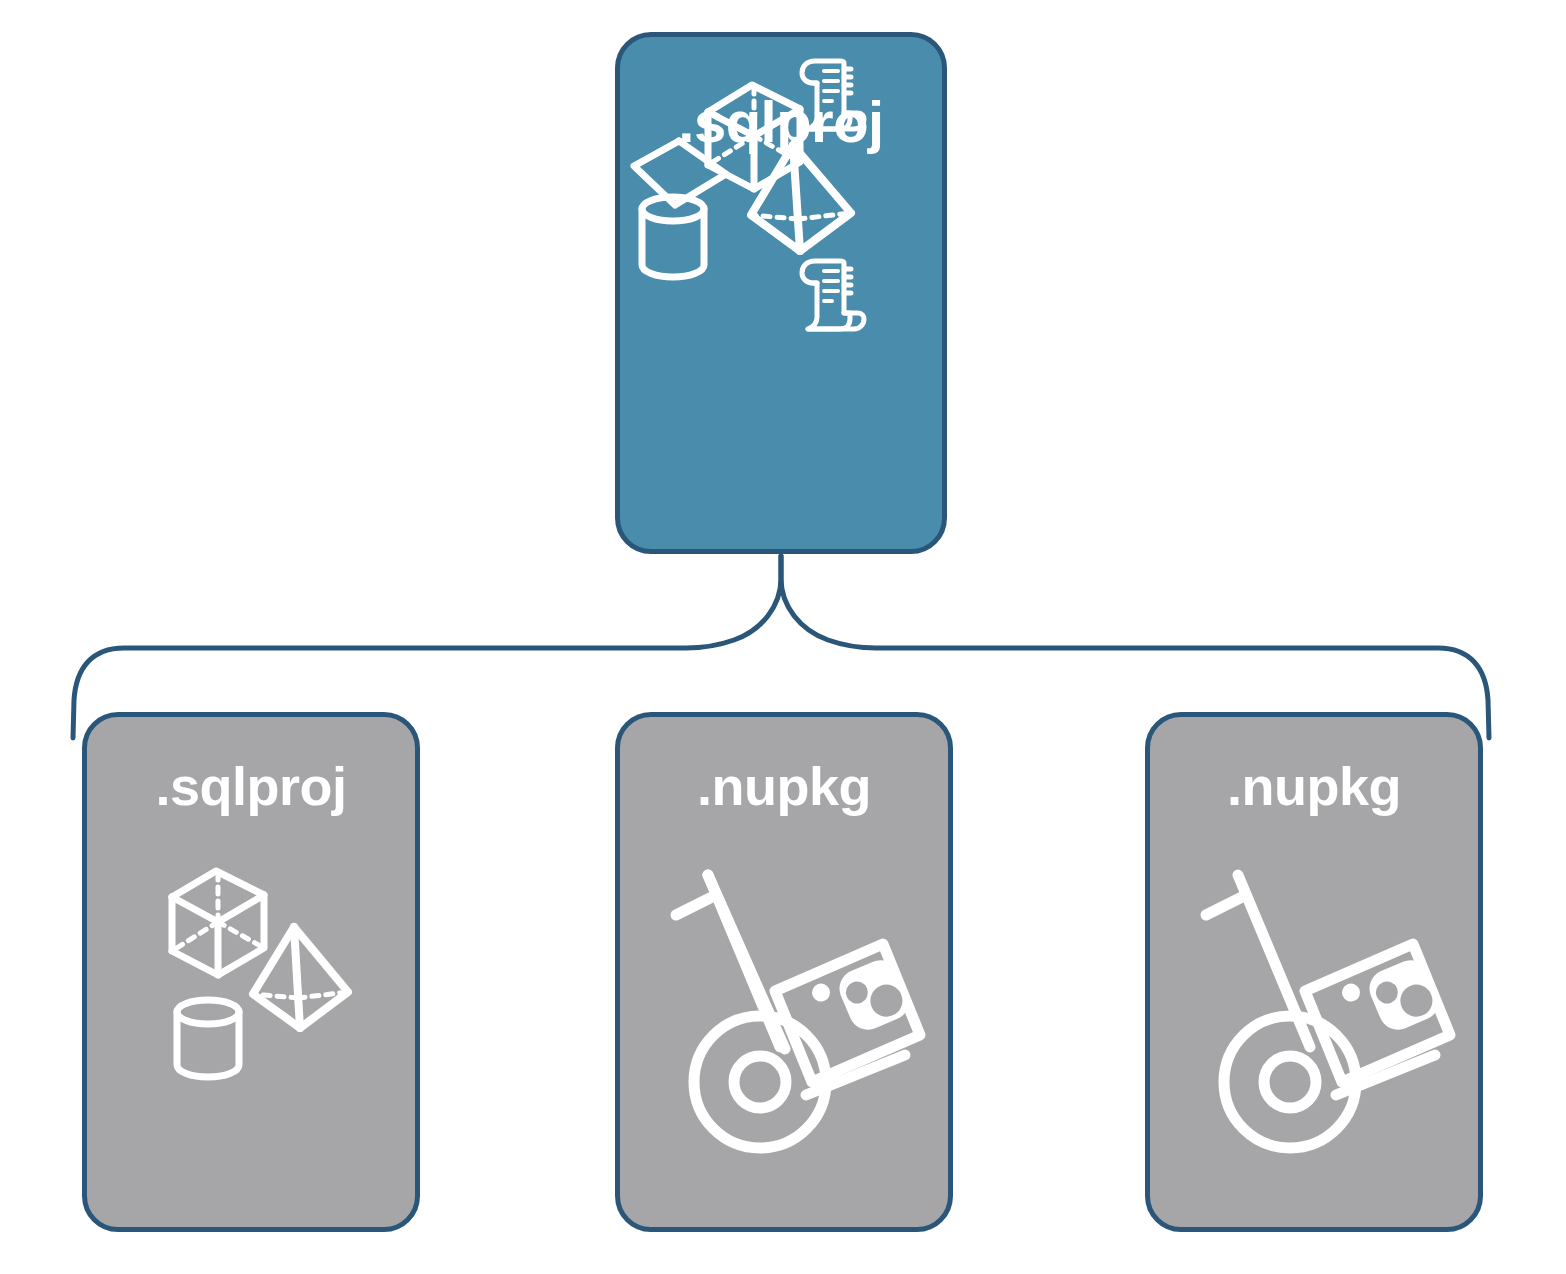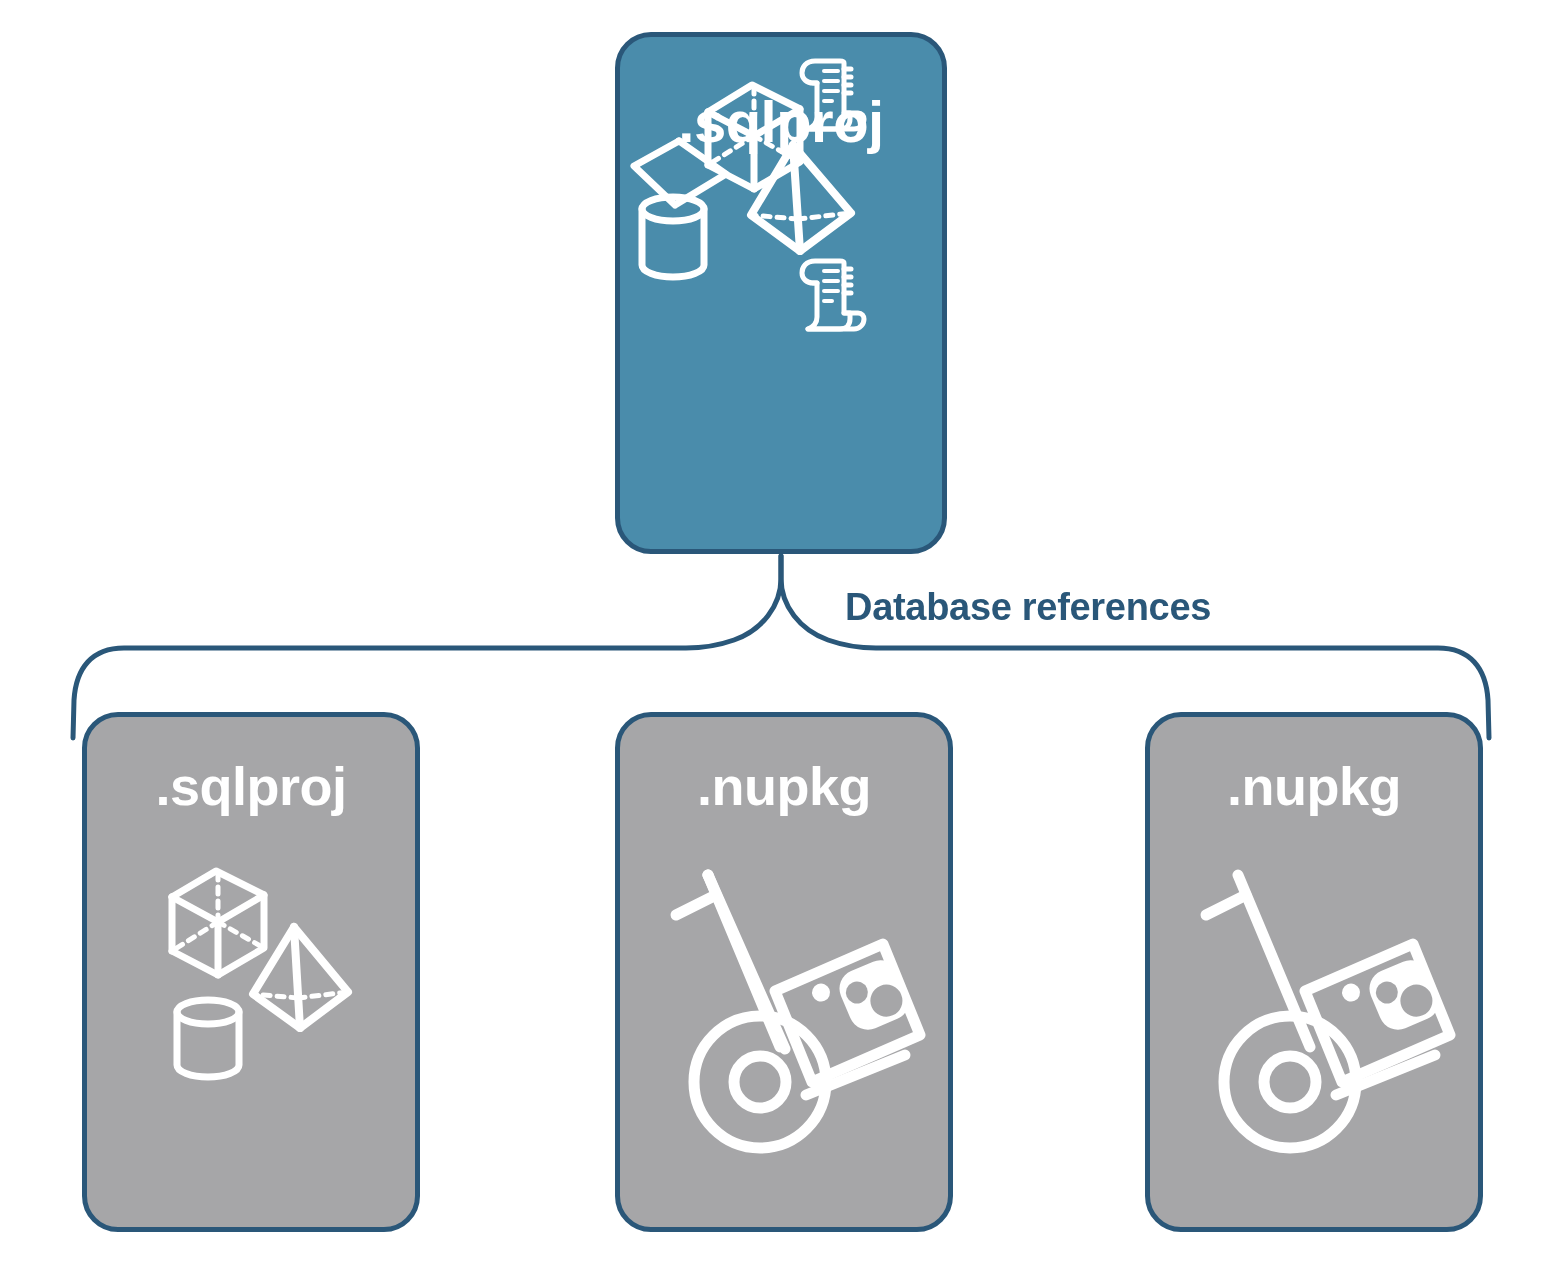--- a/index.html
+++ b/index.html
@@ -164,21 +164,20 @@
              L1489,738" fill="none" stroke="#2a5779" stroke-width="5" stroke-linecap="round" stroke-linejoin="round"></path>
     <path d="M781,556
              L781,578
              C781,606 762,630 734,640
              C717,646 704,648 686,648
              L124,648
              C92,648 76,668 74,700
              L73,738" fill="none" stroke="#2a5779" stroke-width="5" stroke-linecap="round" stroke-linejoin="round"></path>
   </svg>
 
-  <div id="brace-label">Database references</div>
 
   <div class="node-box gray" id="box-child-1" style="left:82px; top:712px; width:338px; height:520px;">
 
     <div class="node-title">.sqlproj</div>
 
     <svg class="icon-art" width="338" height="520" viewBox="0 0 338 520">
 
       <g fill="none" stroke="#ffffff" stroke-width="7" stroke-linejoin="round" stroke-linecap="round">
         <polyline points="85,180 129,154 177,178 177,231 131,258 85,234"></polyline>
         <polyline points="85,180 85,234"></polyline>

